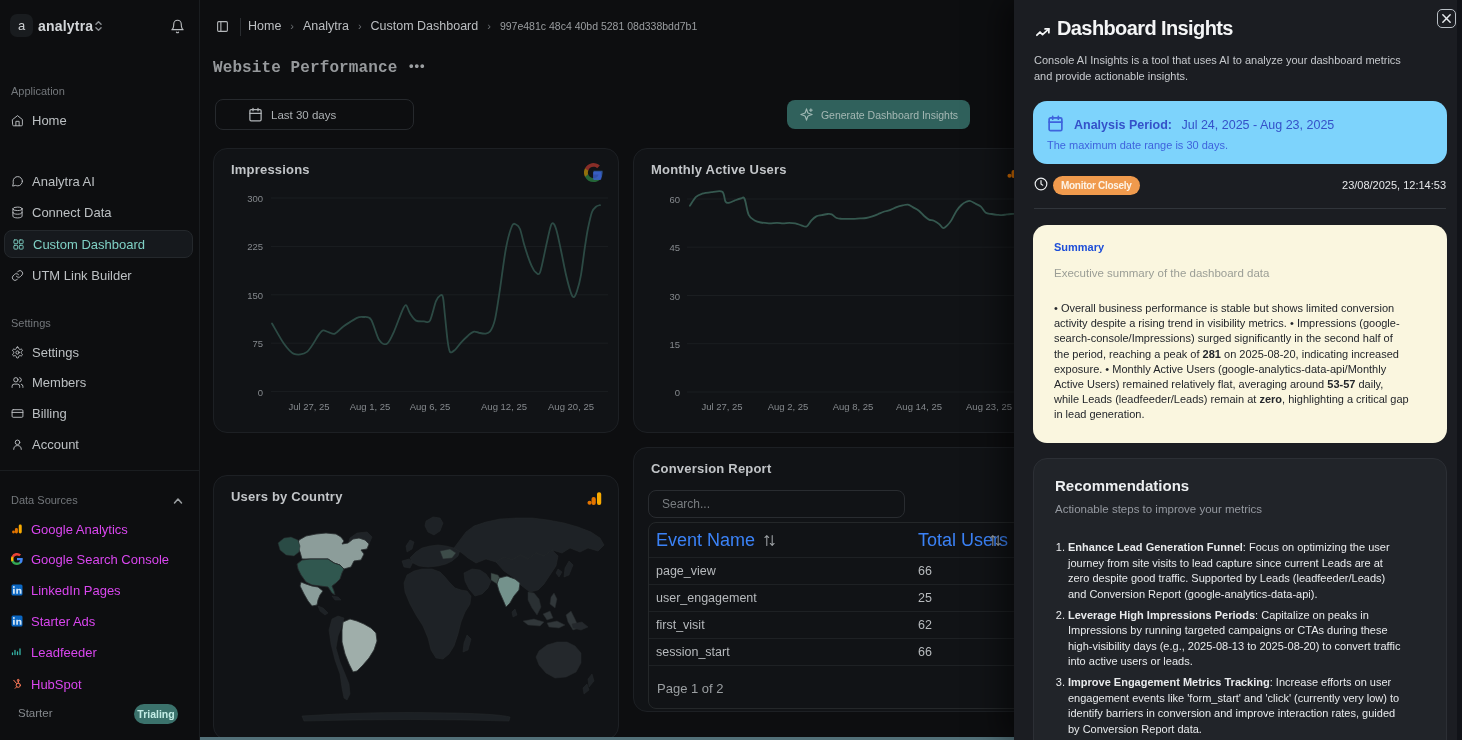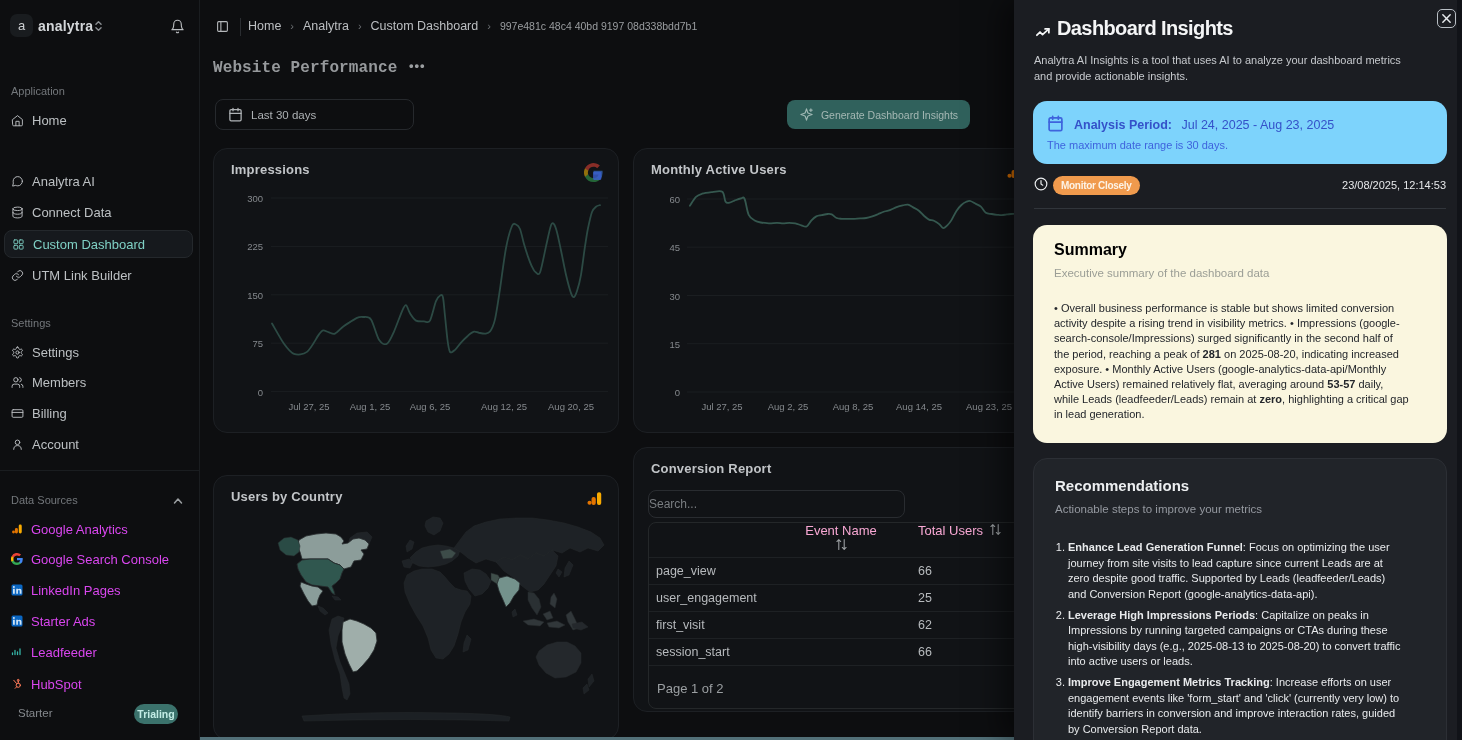--- a/index.html
+++ b/index.html
@@ -35,42 +35,42 @@
     font-size:12.5px; color:#bcbfc2; }
   #crumbs .sep { color:#6c7074; margin:0 9px; font-size:11px; }
   #crumbs .dim { color:#9a9da0; font-size:10.5px; letter-spacing:0; }
   #vline { position:absolute; left:40px; top:18px; width:1px; height:18px; background:#2a2d31; }
   #title { position:absolute; left:13px; top:59px; font-family:"Liberation Mono", monospace;
     font-weight:bold; font-size:16px; letter-spacing:0.1px; color:#96999c; }
   #dots { position:absolute; left:209px; top:58px; color:#9b9ea1; font-size:13px;
     letter-spacing:1px; font-weight:bold; }
   #datebox { position:absolute; left:15px; top:99px; width:199px; height:31px;
     border:1px solid #26292d; border-radius:8px; display:flex; align-items:center;
-    gap:8px; padding-left:12px; color:#adb1b4; font-size:11.5px; }
+    gap:8px; padding-left:32px; color:#adb1b4; font-size:11.5px; }
   #genbtn { position:absolute; left:587px; top:100px; width:183px; height:29px;
     background:#30615c; border-radius:8px; display:flex; align-items:center;
     justify-content:center; gap:7px; color:#a5b8b4; font-size:10.5px; white-space:nowrap; }
   .card { position:absolute; background:#111316; border:1px solid #1d2024;
     border-radius:14px; }
   #card-imp { left:13px; top:148px; width:406px; height:285px;text-align:right; }
   #card-mau { left:433px; top:148px; width:406px; height:285px; }
   #card-map { left:13px; top:447px; width:406px; height:265px;margin-top:28px; }
   #card-tbl { left:433px; top:447px; width:406px; height:265px; }
   .card h3 { position:absolute; left:17px; top:13px; font-size:13px;
     font-weight:bold; color:#c2c5c8; letter-spacing:.2px; }
   .corner-ic { position:absolute; right:15px; top:14px; }
   
   #search { position:absolute; left:14px; top:42px; width:257px; height:28px;
     border:1px solid #292c30; border-radius:8px; color:#797d81; font-size:12px;
-    display:flex; align-items:center; }
+    display:flex; align-items:center; padding-left:13px; }
   #tbl { position:absolute; left:14px; top:74px; width:379px; height:187px;
     border:1px solid #242729; border-radius:8px; font-size:12.5px; color:#b7babd; }
   .trow { position:absolute; left:0; width:100%; display:flex; align-items:center; }
   .trow .c2 { position:absolute; left:269px; }
-  #tbl .hdr { color:#f9a8d4; font-size:13px;flex-direction:column; }
+  #tbl .hdr { color:#3b82f6; font-size:18px; }
   .rline { position:absolute; left:0; width:100%; height:1px; background:#1e2124; }
   
   
   #strip { position:absolute; left:0; top:737px; width:1462px; height:3px;
     background:#527078; z-index:1; }
   
   #panel { position:absolute; left:1014px; top:0; width:448px; height:740px;
     background:#1b1d22; z-index:3; box-shadow:-10px 0 30px rgba(0,0,0,.55); }
   #closebtn { position:absolute; left:423px; top:9px; width:19px; height:19px;
     border:1.5px solid #b9bfc5; border-radius:5px; display:flex; align-items:center;
@@ -85,21 +85,21 @@
   #acard .l1 b { font-weight:bold; margin-right:6px; }
   #acard .l2 { position:absolute; left:14px; top:38px; font-size:11px; color:#3e63dd; }
   #badgerow { position:absolute; left:20px; top:176px; width:412px; height:20px; }
   #badge { position:absolute; left:19px; top:0; height:19px; padding:0 8px;
     background:#f09a4d; border-radius:10px; color:#fdf3e7; font-size:10px; letter-spacing:-.3px;
     font-weight:bold; display:flex; align-items:center; }
   #stamp { position:absolute; right:0; top:3px; font-size:11px; color:#e6e8ea; }
   #pdivider { position:absolute; left:20px; top:208px; width:412px; height:1px; background:#31353b; }
   #scard { position:absolute; left:19px; top:225px; width:414px; height:218px;
     background:#faf6df; border-radius:14px; color:#1d2125; }
-  #scard h2 { position:absolute; left:21px; top:16px; font-size:16px; color:#000000; }
+  #scard h2 { position:absolute; left:21px; top:16px; font-size:11px; color:#1d4ed8; }
   #scard .sub { position:absolute; left:21px; top:42px; font-size:11.5px; color:#9b9e96; }
   #scard .body { position:absolute; left:21px; top:76px; width:355px;
     font-size:11px; line-height:15.2px; color:#23262b; }
   #rcard { position:absolute; left:19px; top:458px; width:414px; height:300px;
     background:#212429; border:1px solid #2c2f35; border-radius:14px; color:#e8eaec; }
   #rcard h2 { position:absolute; left:21px; top:18px; font-size:15px; color:#eceef0; }
   #rcard .sub { position:absolute; left:21px; top:44px; font-size:11.5px; color:#9599a0; }
   #rcard ol { position:absolute; left:22px; top:81px; width:346px; margin:0;
     padding-left:12px; font-size:11px; line-height:15.5px; }
   #rcard ol li { margin-bottom:5.5px; }
@@ -247,21 +247,21 @@
   <div id="starter">Starter</div>
   <div id="trialing">Trialing</div>
 </div>
 
 <div id="main">
   <svg class="abs" style="left:16px;top:20px" width="13" height="13" viewBox="0 0 24 24" fill="none" stroke="#b6b9bc" stroke-width="2" stroke-linecap="round" stroke-linejoin="round">
       <rect x="3" y="3" width="18" height="18" rx="2"></rect>
       <path d="M9 3v18"></path>
     </svg>
   <div id="vline"></div>
-  <div id="crumbs" style="left:48px">Home <span class="sep">›</span> Analytra <span class="sep">›</span> Custom Dashboard <span class="sep">›</span> <span class="dim">997e481c 48c4 40bd 9197 08d338bdd7b1</span></div>
+  <div id="crumbs" style="left:48px">Home <span class="sep">›</span> Analytra <span class="sep">›</span> Custom Dashboard <span class="sep">›</span> <span class="dim">997e481c 48c4 40bd 5281 08d338bdd7b1</span></div>
   <div id="title">Website Performance</div>
   <div id="dots">•••</div>
   <div id="datebox">
     <svg width="15" height="15" viewBox="0 0 24 24" fill="none" stroke="#b0b4b7" stroke-width="2" stroke-linecap="round" stroke-linejoin="round">
         <rect x="3" y="4" width="18" height="18" rx="2"></rect>
         <path d="M16 2v4M8 2v4M3 10h18"></path>
       </svg>
     Last 30 days
   </div>
   <div id="genbtn">
@@ -447,21 +447,21 @@
   <div id="closebtn">
     <svg width="11" height="11" viewBox="0 0 12 12" fill="none" stroke="#e7eaed" stroke-width="1.6" stroke-linecap="round">
         <path d="M2 2l8 8M10 2l-8 8"></path>
       </svg>
   </div>
   <svg class="abs" style="left:21px;top:27px" width="17" height="12" viewBox="0 0 25 19" fill="none" stroke="#f4f5f6" stroke-width="2.8" stroke-linecap="round" stroke-linejoin="round">
       <path d="M2 13l5-5 4 4 10-9"></path>
       <path d="M15 3h6v6"></path>
     </svg>
   <div id="ptitle">Dashboard Insights</div>
-  <div id="pdesc">Analytra AI Insights is a tool that uses AI to analyze your dashboard metrics and provide actionable insights.</div>
+  <div id="pdesc">Console AI Insights is a tool that uses AI to analyze your dashboard metrics and provide actionable insights.</div>
 
   <div id="acard">
     <svg class="abs" style="left:14px;top:14px" width="17" height="17" viewBox="0 0 24 24" fill="none" stroke="#3e63dd" stroke-width="2.4" stroke-linecap="round" stroke-linejoin="round">
         <rect x="3" y="4" width="18" height="18" rx="2"></rect>
         <path d="M16 2v4M8 2v4M3 10h18"></path>
       </svg>
     <div class="l1"><b>Analysis Period:</b> Jul 24, 2025 - Aug 23, 2025</div>
     <div class="l2">The maximum date range is 30 days.</div>
   </div>
 

